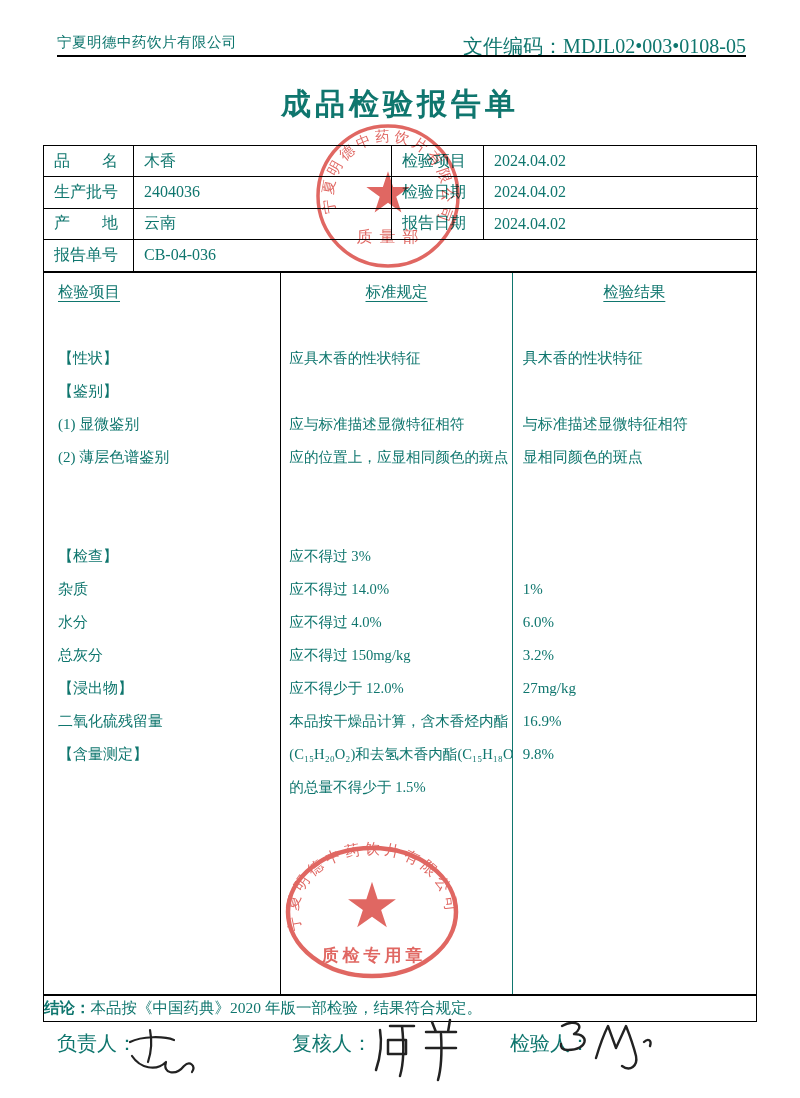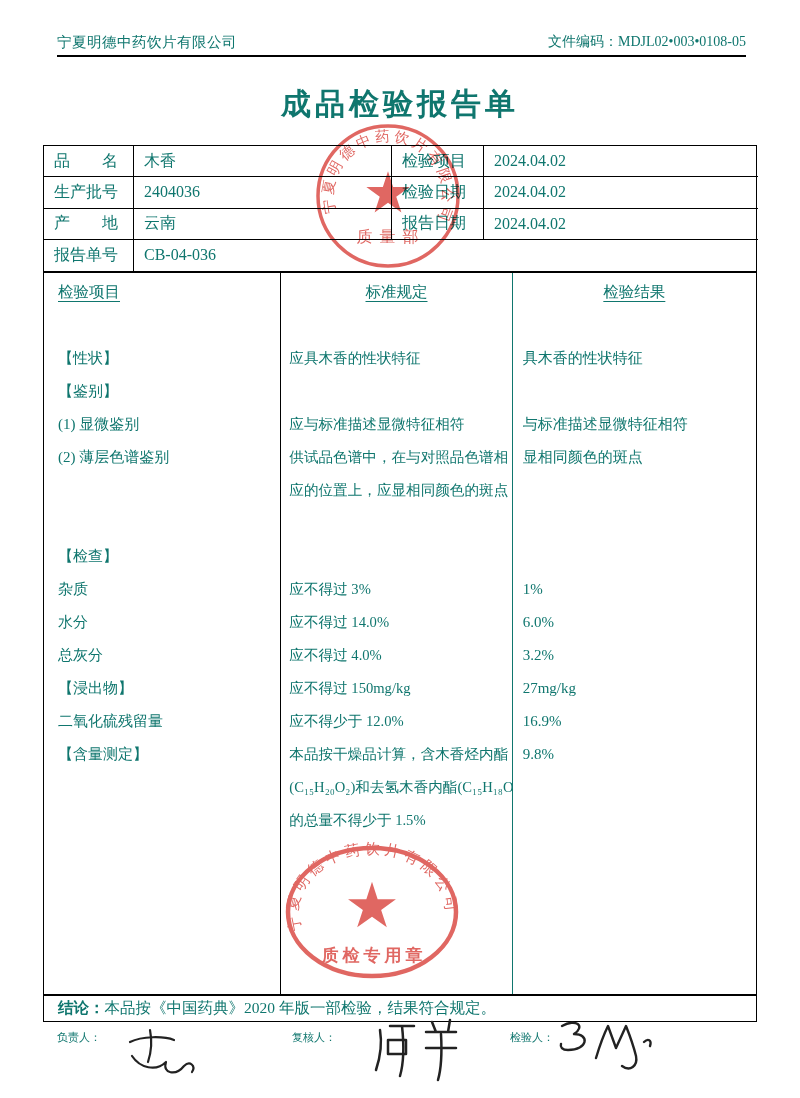--- a/index.html
+++ b/index.html
@@ -1,21 +1,21 @@
 <!DOCTYPE html>
 <html><head>
 <meta charset="utf-8">
 <style>
   html,body{margin:0;padding:0;background:#888;}
   .page{position:relative;width:800px;height:1098px;margin:0 auto;background:#ffffff;
         font-family:"Liberation Serif","DejaVu Serif",serif;color:#0f766e;overflow:hidden;}
 
   
   .hdr-company{position:absolute;left:57px;top:33px;font-size:14.5px;letter-spacing:.5px;}
-  .hdr-code{position:absolute;right:54px;top:33px;font-size:14px;}
+  .hdr-code{position:absolute;right:54px;top:33px;font-size:20px;}
   .hdr-rule{position:absolute;left:57px;top:55px;width:689px;height:2px;background:#000;}
 
   
   .title{position:absolute;left:0;top:84px;width:100%;margin:0;text-align:center;
          font-size:30px;font-weight:bold;letter-spacing:4px;}
 
   
   .info-table{position:absolute;left:43px;top:145px;width:714px;height:127px;
               display:grid;grid-template-columns:90px 258px 92px 274px;
               grid-template-rows:repeat(4,1fr);border:1px solid #000;box-sizing:border-box;}
@@ -42,25 +42,25 @@
   .mt-col2 .line{padding-left:8px;font-size:14.6px;}
 
   
   .stamp{position:absolute;opacity:.82;mix-blend-mode:multiply;}
   .stamp-top{left:308px;top:116px;}
   .stamp-bottom{left:277px;top:837px;}
 
   
   .conclusion{position:absolute;left:43px;top:995px;width:714px;height:27px;
               border:1px solid #000;box-sizing:border-box;display:flex;align-items:center;
-              padding-left:14px;font-size:15.5px;white-space:pre;}
+              font-size:15.5px;white-space:pre;}
   .conclusion .c-label{font-weight:bold;}
 
   
-  .sig-label{position:absolute;top:1030px;font-size:11px;}
+  .sig-label{position:absolute;top:1030px;font-size:20px;}
   .sig-label.l1{left:57px;}
   .sig-label.l2{left:292px;}
   .sig-label.l3{left:497px;margin-left:13px;}
   .sig{position:absolute;}
   .sig path{fill:none;stroke:#222;stroke-linecap:round;stroke-linejoin:round;}
 </style>
 </head>
 <body>
 
 <div class="page">
@@ -111,21 +111,20 @@
           <div class="line"></div>
           <div class="line"></div>
         </div>
     </div>
     <div class="mt-col mt-col2">
       <div class="mt-head"><span>标准规定</span></div>
       <div class="mt-lines">
           <div class="line">应具木香的性状特征</div>
           <div class="line"></div>
           <div class="line">应与标准描述显微特征相符</div>
-          <div class="line">供试品色谱中，在与对照品色谱相</div>
           <div class="line">应的位置上，应显相同颜色的斑点</div>
           <div class="line"></div>
           <div class="line"></div>
           <div class="line">应不得过 3%</div>
           <div class="line">应不得过 14.0%</div>
           <div class="line">应不得过 4.0%</div>
           <div class="line">应不得过 150mg/kg</div>
           <div class="line">应不得少于 12.0%</div>
           <div class="line">本品按干燥品计算，含木香烃内酯</div>
           <div class="line">(C₁₅H₂₀O₂)和去氢木香内酯(C₁₅H₁₈O₂)</div>

